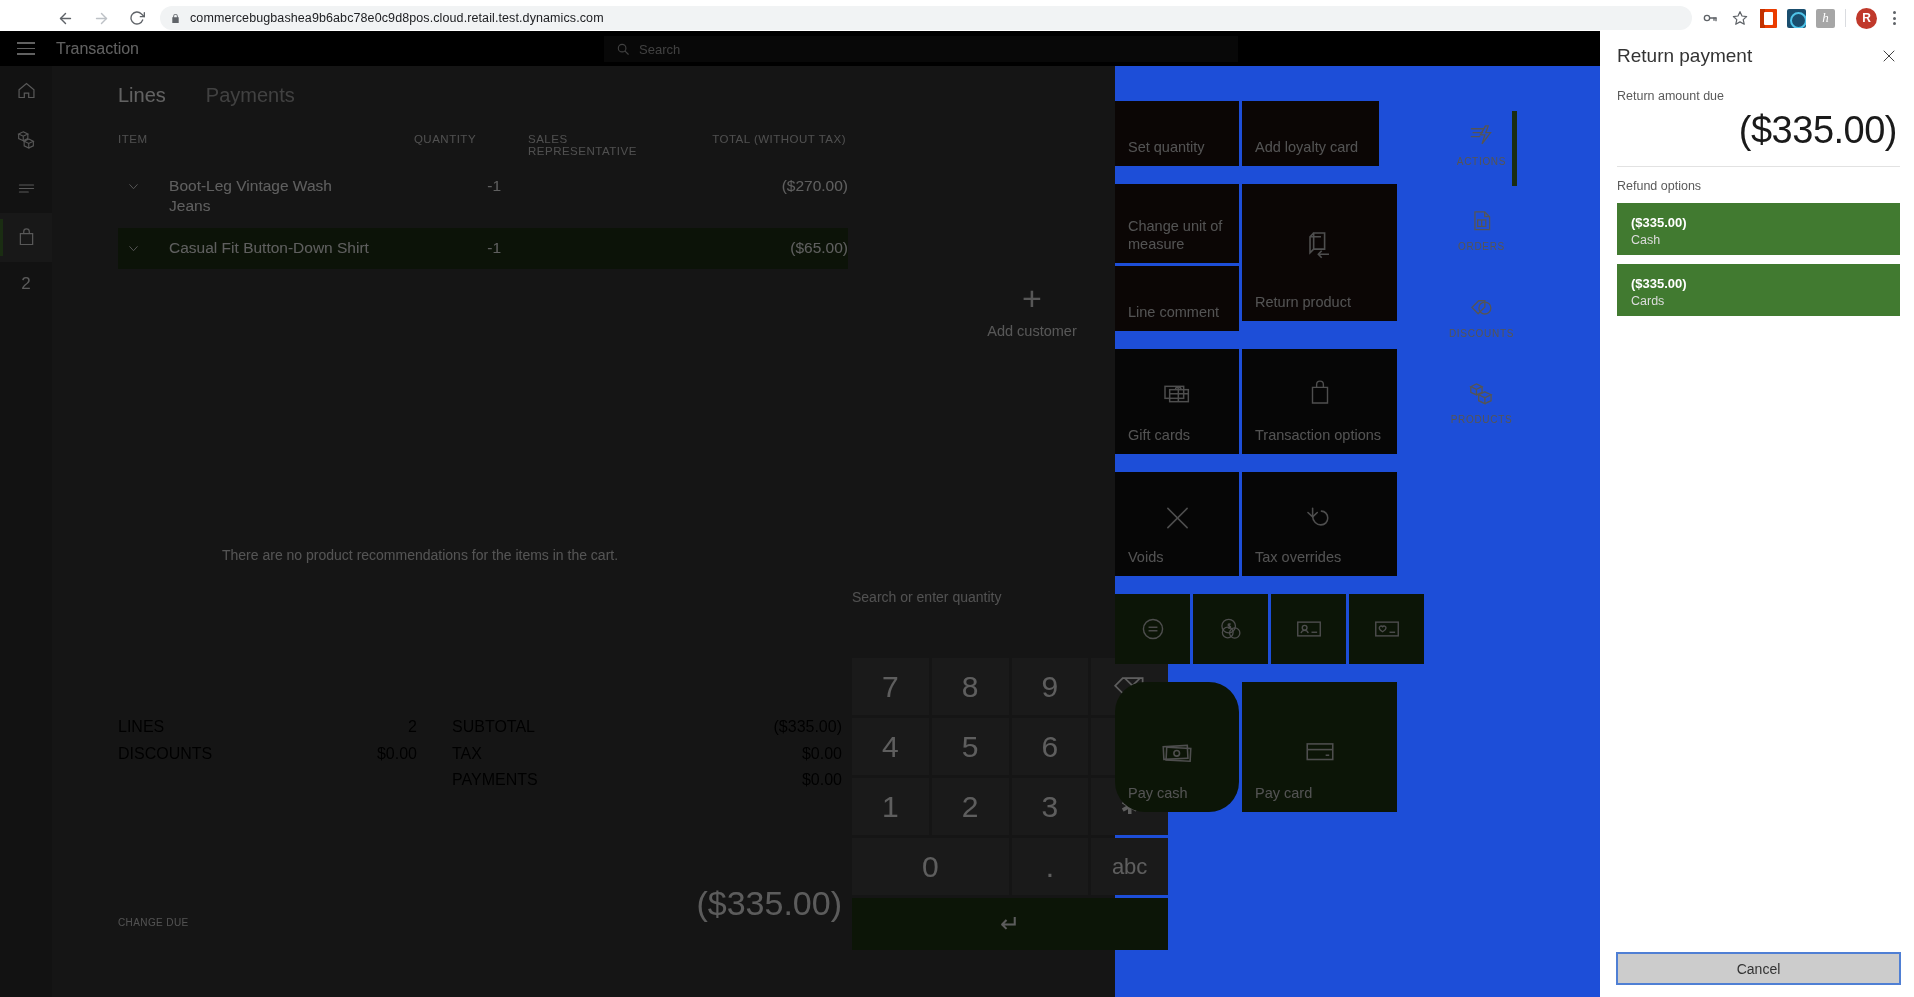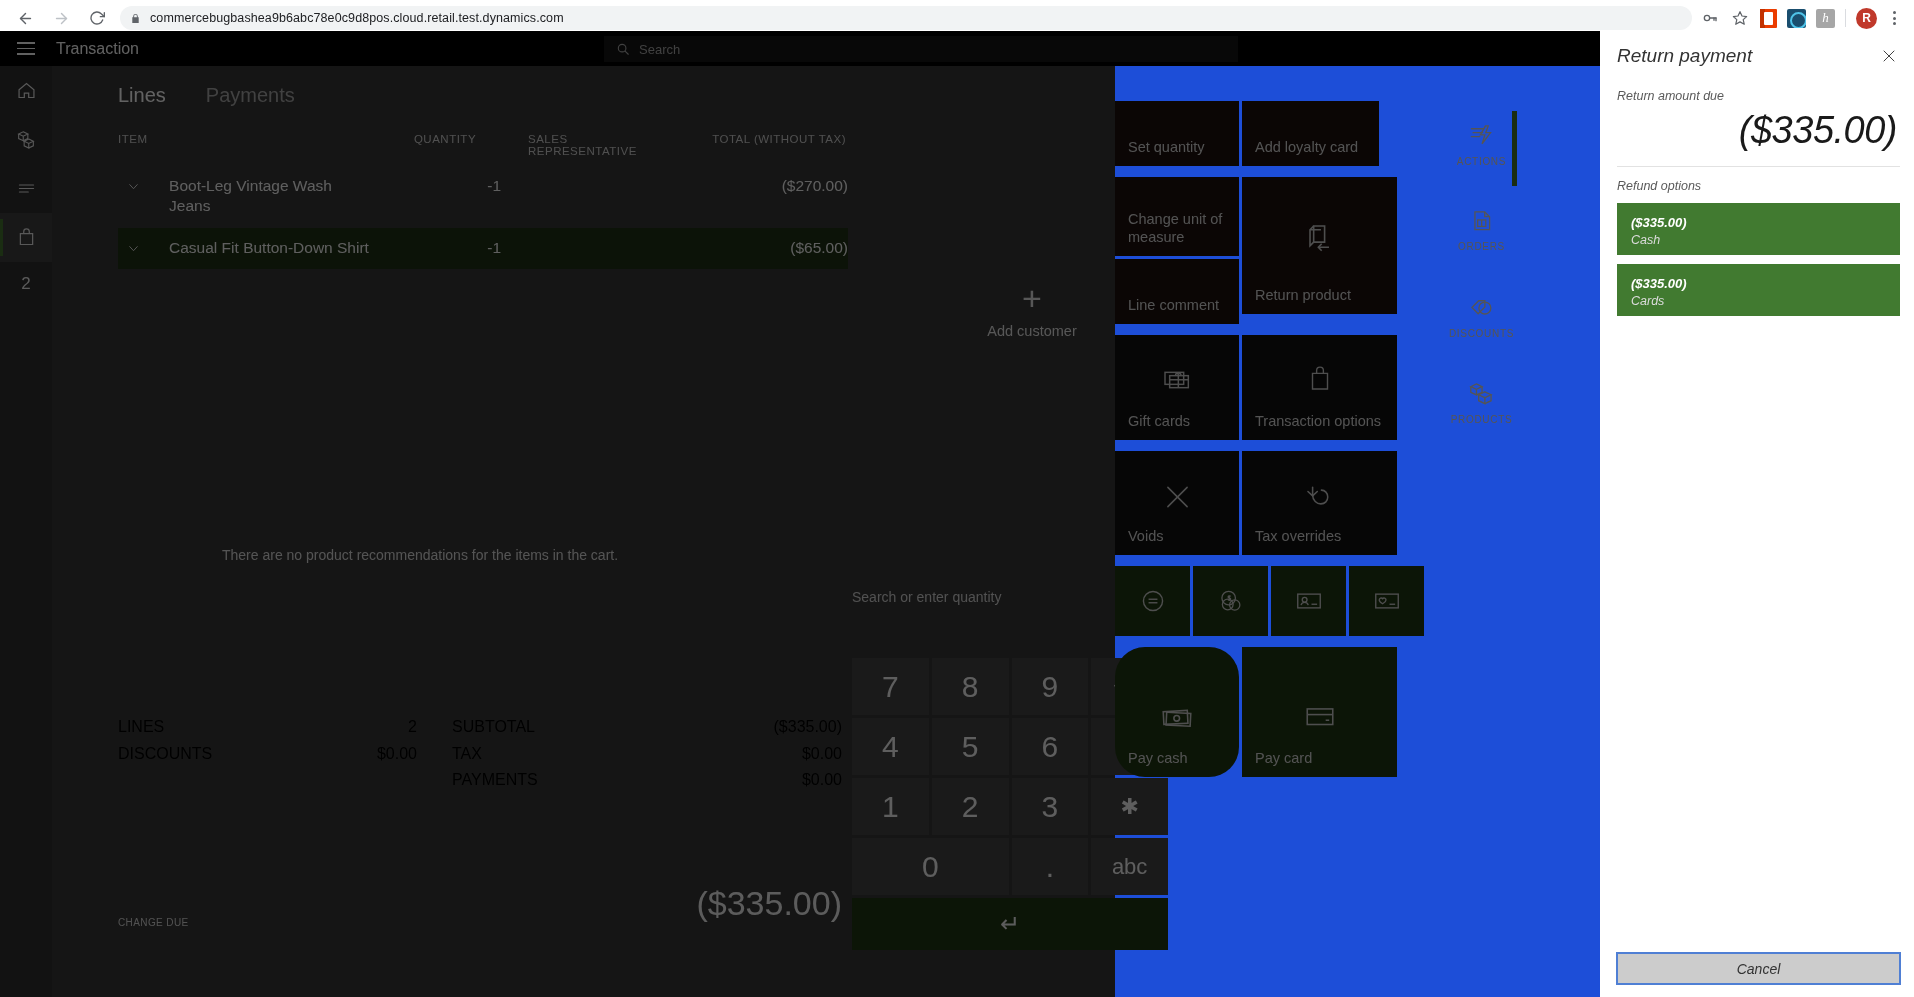--- a/index.html
+++ b/index.html
@@ -10,20 +10,21 @@
     overflow: hidden;
   }
 
   
   .browser-bar {
     position: absolute; top: 0; left: 0;
     width: 1914px; height: 37px;
     background: #ffffff;
     display: flex; align-items: center;
     border-bottom: 1px solid #dcdcdc;
+    padding-left: 40px;
   }
   .nav-btns { display: flex; align-items: center; gap: 2px; padding-left: 8px; }
   .nav-btn {
     width: 34px; height: 28px;
     display: flex; align-items: center; justify-content: center;
     color: #5f6368;
   }
   .nav-btn.disabled { color: #bdc1c6; }
   .nav-btn svg { display: block; }
   .omnibox {
@@ -178,21 +179,21 @@
   }
   .key.fn { font-size:22px; }
   .key.wide2 { grid-column: span 2; }
   .key-enter {
     margin-top:3px; height:52px; background:#1d3210; color:#dcdcdc;
     display:flex; align-items:center; justify-content:center; font-size:24px;
   }
 
   
   .tiles { position:absolute; left:1115px; top:70px; width:326px; }
-  .trow { display:flex; gap:3px; margin-bottom:11px; }
+  .trow { display:flex; gap:3px; margin-bottom:18px; }
   .tile {
     background:#1a0f0d; position:relative; overflow:hidden;
   }
   .tile.green { background:#1d3210; }
   .tile.dark { background:#0f0f0f; }
   .tile-lbl {
     position:absolute; left:13px; bottom:10px;
     font-size:14.5px; color:#c6c6c6; line-height:1.25; width: calc(100% - 22px);
   }
   .tile-ico {
@@ -214,21 +215,21 @@
     width:75px; height:86px; display:flex; flex-direction:column;
     align-items:center; justify-content:center; gap:7px; color:#c9c9c9;
     position:relative;
   }
   .cat-lbl { font-size:10px; letter-spacing:.7px; }
   .cat-sel-bar { position:absolute; left:1512px; top:80px; width:5px; height:75px; background:#3f6b2a; }
 
   
   .flyout {
     position:absolute; top:31px; right:0; width:314px; height:966px;
-    background:#ffffff; display:flex; flex-direction:column;font-style:italic;
+    background:#ffffff; display:flex; flex-direction:column;
   }
   .fly-head {
     display:flex; align-items:center; justify-content:space-between;
     padding: 14px 14px 10px 17px;
   }
   .fly-title { font-size:19px; color:#333333; font-weight:400;}
   .fly-close { color:#333; cursor:pointer; display:flex; padding:3px;}
   .fly-body { padding: 0 14px 0 17px; flex:1; }
   .fly-sect-lbl { font-size:12.5px; color:#5a5a5a; margin-top:12px;}
   .fly-amount {

